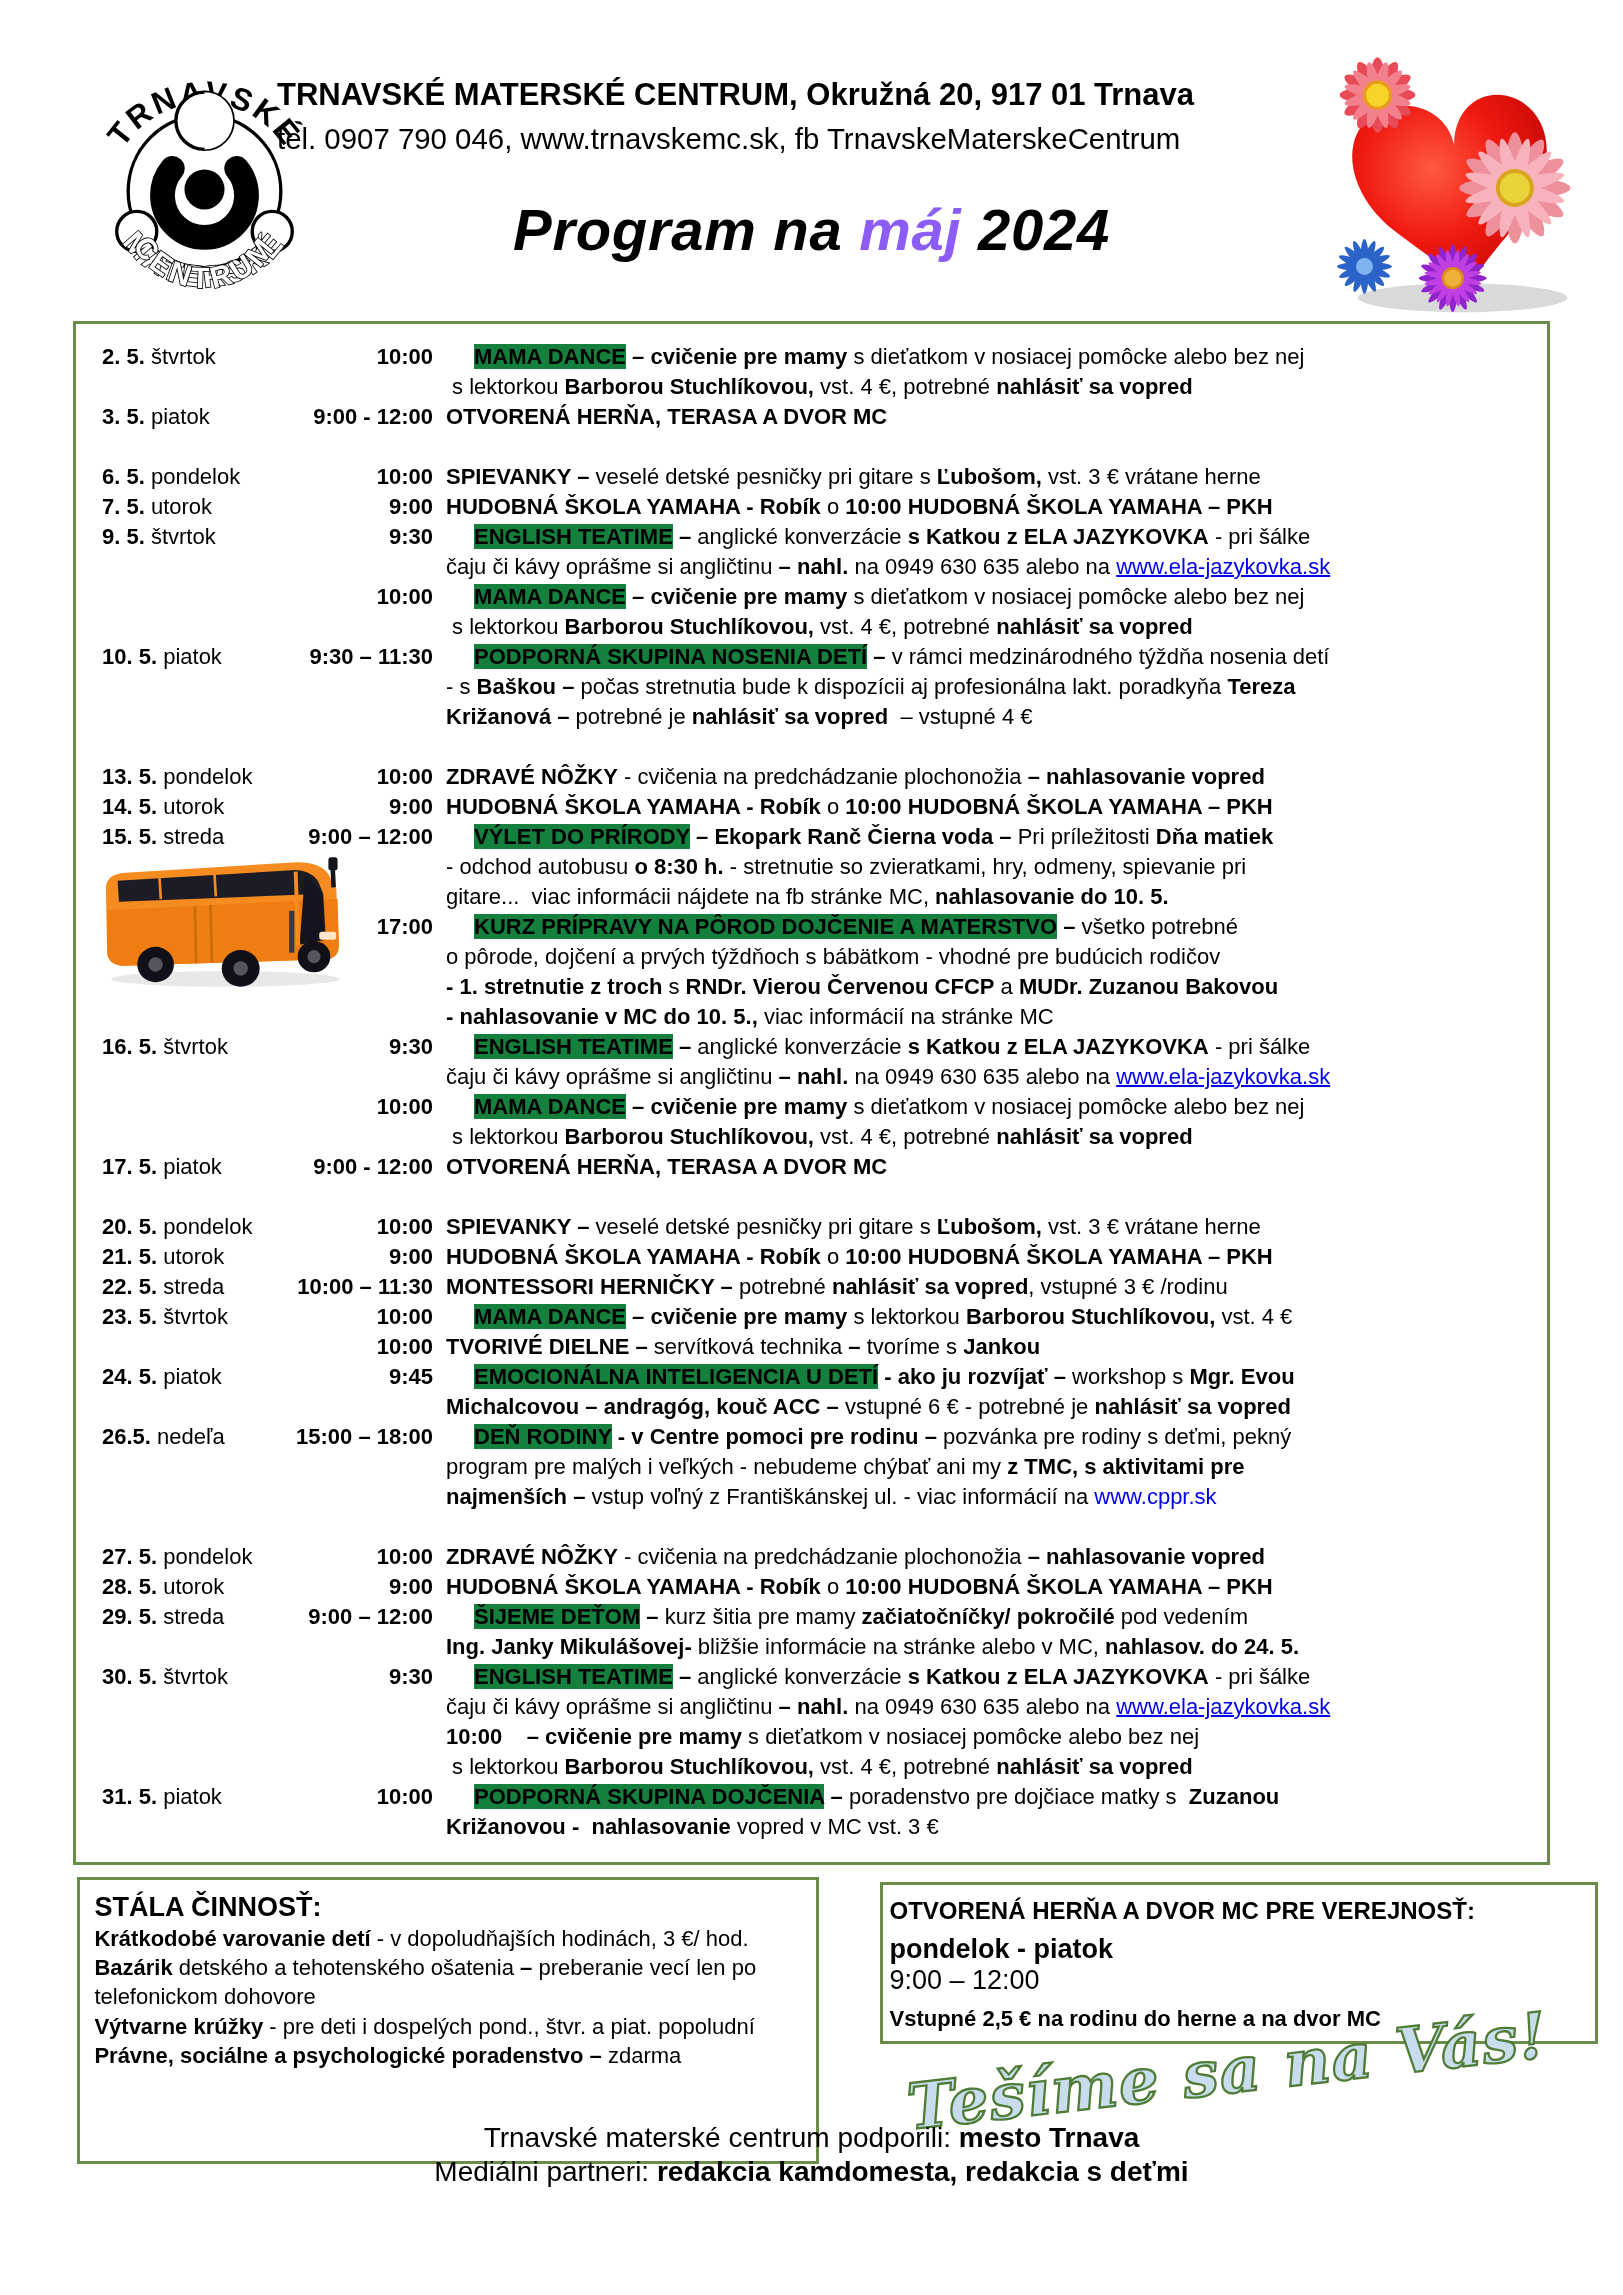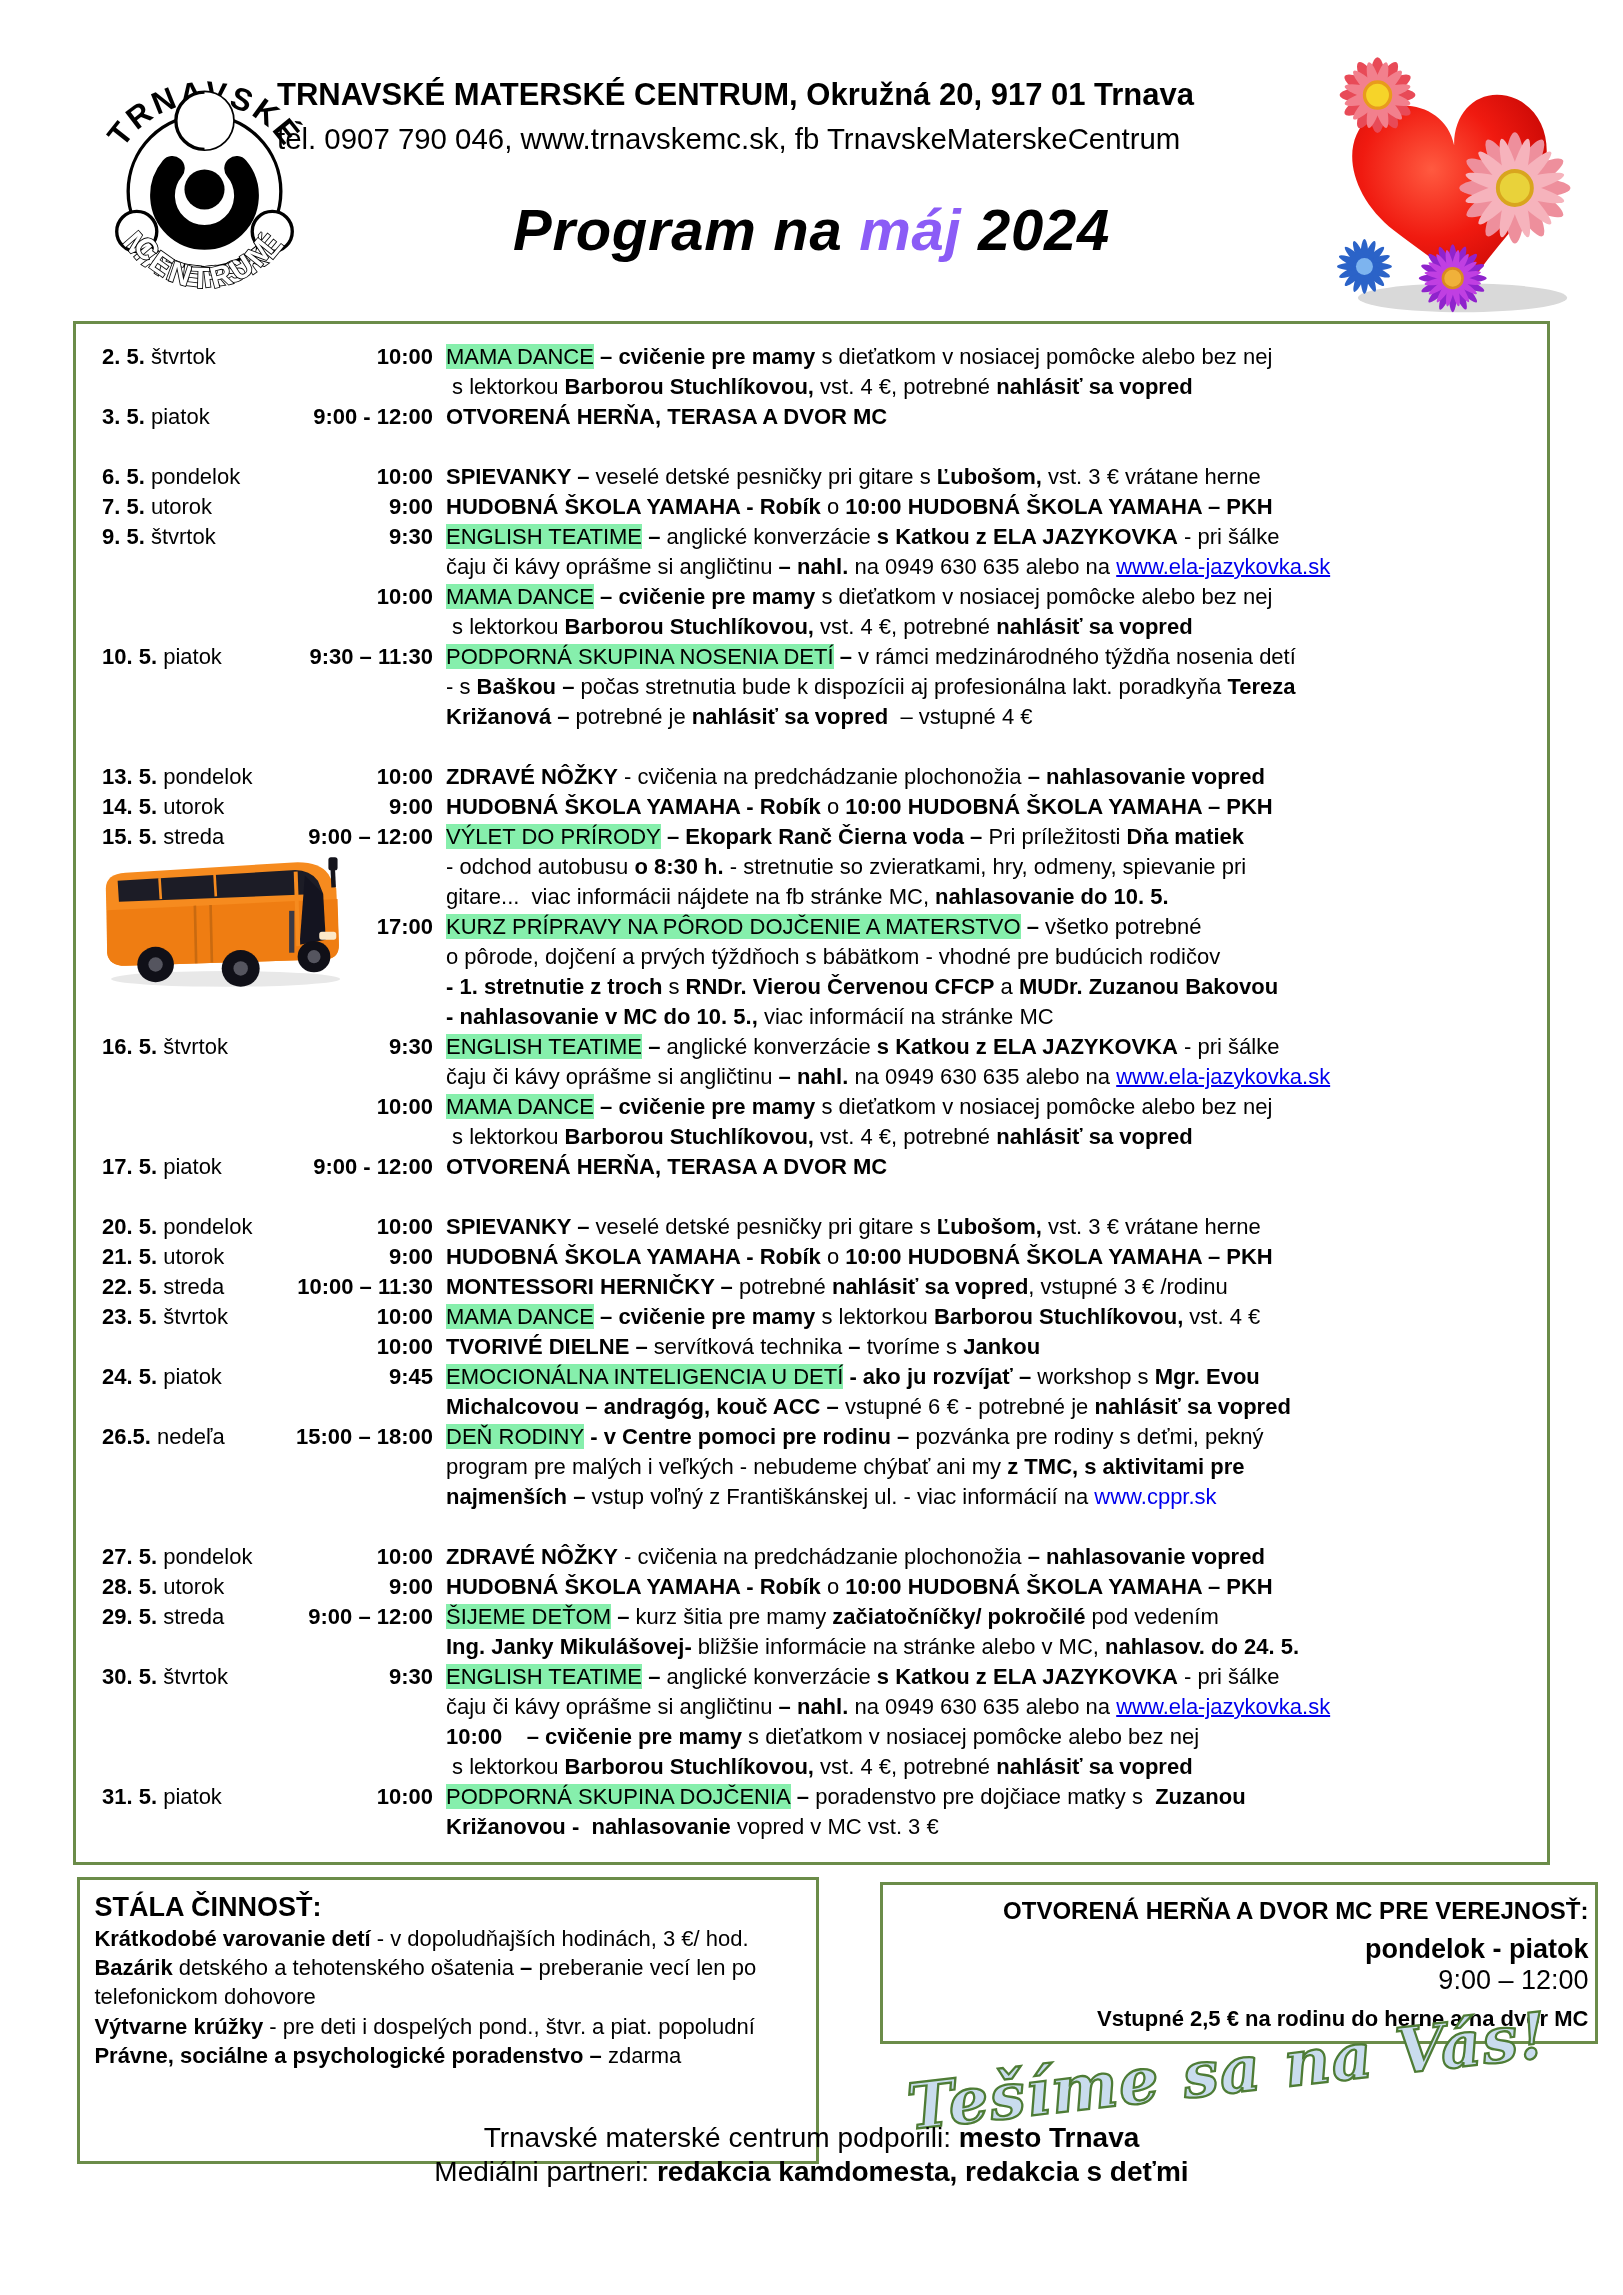--- a/index.html
+++ b/index.html
@@ -21,32 +21,32 @@
             border:3.3px solid #6b8c49;box-sizing:border-box;
             padding:18.3px 0 0 26px;overflow:hidden;}
   .row{display:grid;grid-template-columns:190px 141px 1fr;}
   .row.gap{margin-top:30px;}
   .c-date{white-space:pre;font-size:22px;line-height:30px;}
   .c-time{white-space:pre;font-size:22px;line-height:30px;text-align:right;font-weight:bold;}
   .c-text{padding-left:13px;}
   .line{white-space:pre;font-size:22px;line-height:30px;}
   .s-b{font-weight:bold;}
   .s-n{font-weight:normal;}
-  .s-h{font-weight:normal;background:#86efac;}
+  .s-h{font-weight:bold;background:#15803d;margin-left:28px;}
   .s-l{color:#0000ee;}
   .s-lu{color:#0000ee;text-decoration:underline;text-decoration-thickness:2px;}
   .bus{position:absolute;left:98px;top:848px;width:252px;height:144px;}
 
   
   .box-left{position:absolute;left:77px;top:1877px;width:742px;height:287px;
             border:3.9px solid #6b8c49;box-sizing:border-box;padding:10.5px 14.4px;}
   .bl-title{font-size:27px;font-weight:bold;line-height:33px;}
   .box-left .line{font-size:22px;line-height:29.4px;}
   .box-right{position:absolute;left:880px;top:1882px;width:718px;height:162px;
-             border:3.9px solid #6b8c49;box-sizing:border-box;padding:10.5px 6.5px;text-align:right;}
+             border:3.9px solid #6b8c49;box-sizing:border-box;padding:10.5px 6.5px;text-align:left;}
   .br-title{font-size:24px;font-weight:bold;line-height:29px;}
   .br-days{font-size:27px;font-weight:bold;margin-top:9.2px;line-height:30px;}
   .br-hours{font-size:27px;margin-top:1.3px;line-height:30px;}
   .br-fee{font-size:22px;font-weight:bold;margin-top:9.2px;line-height:30px;}
 
   
   .script{position:absolute;left:851px;top:2034px;width:753px;text-align:center;
           font-family:"DejaVu Serif",serif;font-style:italic;font-weight:bold;
           font-size:63px;letter-spacing:1.3px;color:#c9dcee;
           -webkit-text-stroke:2.3px #4e7c35;transform:rotate(-6.5deg);}

